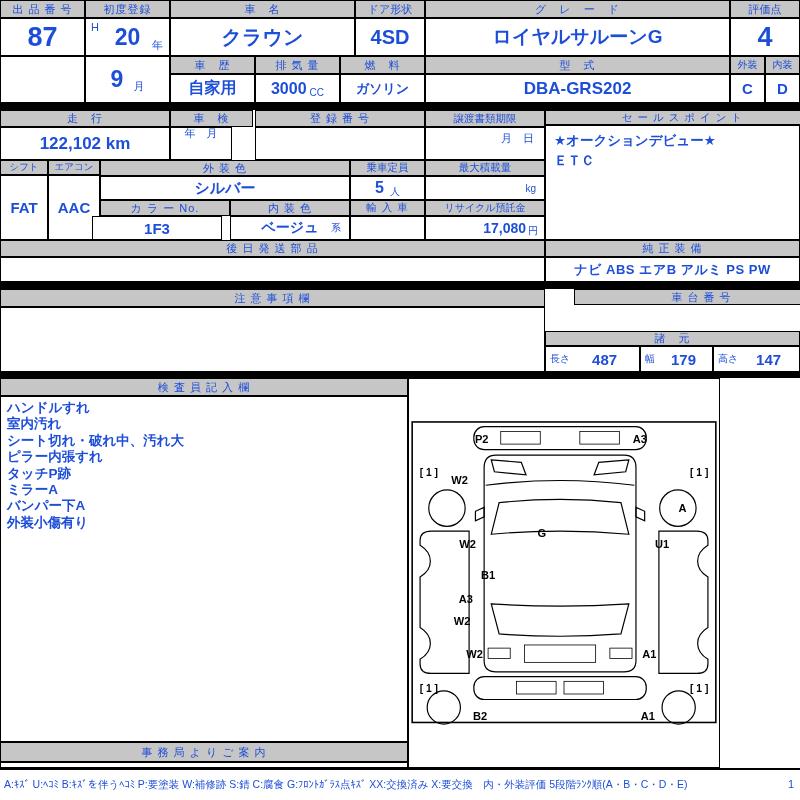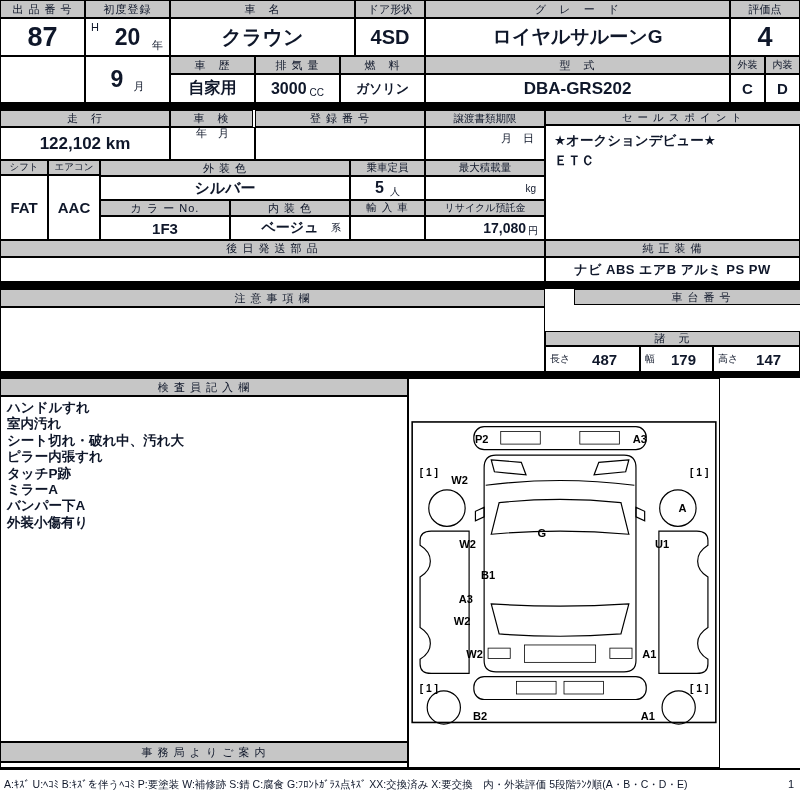--- a/index.html
+++ b/index.html
@@ -1,16 +1,16 @@
 <!DOCTYPE html>
 <html><head>
 <meta charset="utf-8">
 <style>
   html,body { margin:0; padding:0; background:#fff; }
-  .page { position:relative; width:800px; height:800px; background:#fff; color:#0f172a;
+  .page { position:relative; width:800px; height:800px; background:#fff; color:#1d4ed8;
           font-family:"Liberation Sans","DejaVu Sans",sans-serif; overflow:hidden; }
   .cell { position:absolute; box-sizing:border-box; border:1px solid #000; background:#fff;
           display:flex; align-items:center; justify-content:center; overflow:hidden; white-space:nowrap; }
   .hdr  { background:#c6c6c6; font-size:11px; letter-spacing:1px; font-weight:normal; }
   .b    { font-weight:bold; }
   .bar  { position:absolute; background:#000; left:0; width:800px; }
   .unit { font-size:10px; font-weight:normal; }
   .tl   { position:absolute; left:5px; top:2px; font-size:11px; }
   .br   { position:absolute; right:6px; bottom:2px; font-size:11px; }
   .col  { flex-direction:column; align-items:flex-start; justify-content:flex-start; }
@@ -73,21 +73,21 @@
   <div class="cell hdr" style="left:765px;top:56px;width:35px;height:18px;font-size:10px;letter-spacing:0;">内装</div>
   <div class="cell b" style="left:730px;top:74px;width:35px;height:29px;font-size:15px;">C</div>
   <div class="cell b" style="left:765px;top:74px;width:35px;height:29px;font-size:15px;">D</div>
 
   <div class="bar" style="top:103px;height:7px;"></div>
 
   <div class="cell hdr" style="left:0;top:110px;width:170px;height:17px;">走　行</div>
   <div class="cell b" style="left:0;top:127px;width:170px;height:33px;font-size:17px;">122,102 km</div>
 
   <div class="cell hdr" style="left:170px;top:110px;width:83px;height:17px;">車　検</div>
-  <div class="cell" style="left:170px;top:127px;width:85px;height:33px;font-size:11px;padding-bottom:20px;">年　月</div>
+  <div class="cell" style="left:170px;top:127px;width:62px;height:33px;font-size:11px;padding-bottom:20px;">年　月</div>
 
   <div class="cell hdr" style="left:255px;top:110px;width:170px;height:17px;">登 録 番 号</div>
   <div class="cell" style="left:255px;top:127px;width:170px;height:33px;"></div>
 
   <div class="cell hdr" style="left:425px;top:110px;width:120px;height:17px;font-size:10.5px;letter-spacing:0;">譲渡書類期限</div>
   <div class="cell" style="left:425px;top:127px;width:120px;height:33px;font-size:11px;justify-content:flex-end;padding:0 10px 10px 0;">月　日</div>
 
   <div class="cell hdr" style="left:545px;top:110px;width:275px;height:15px;font-size:10.5px;">セ ー ル ス ポ イ ン ト</div>
   <div class="cell col" style="left:545px;top:125px;width:255px;height:115px;padding:5px 8px;">
     <div class="sales-line">★オークションデビュー★</div>
@@ -105,21 +105,21 @@
   <div class="cell hdr" style="left:350px;top:160px;width:75px;height:16px;font-size:10.5px;letter-spacing:0;">乗車定員</div>
   <div class="cell" style="left:350px;top:176px;width:75px;height:24px;">
     <span class="b" style="font-size:16px;">5</span>
     <span class="unit" style="margin:7px 0 0 6px;">人</span>
   </div>
 
   <div class="cell hdr" style="left:425px;top:160px;width:120px;height:16px;font-size:10.5px;letter-spacing:0;">最大積載量</div>
   <div class="cell" style="left:425px;top:176px;width:120px;height:24px;font-size:10px;justify-content:flex-end;padding-right:8px;">kg</div>
 
   <div class="cell hdr" style="left:100px;top:200px;width:130px;height:16px;">カ ラ ー No.</div>
-  <div class="cell b" style="left:100px;top:216px;width:130px;height:24px;font-size:15px;">1F3</div>
+  <div class="cell b" style="left:92px;top:216px;width:130px;height:24px;font-size:15px;">1F3</div>
 
   <div class="cell hdr" style="left:230px;top:200px;width:120px;height:16px;">内 装 色</div>
   <div class="cell" style="left:230px;top:216px;width:120px;height:24px;">
     <span class="b" style="font-size:14px;">ベージュ</span>
     <span class="unit" style="position:absolute;right:8px;">系</span>
   </div>
 
   <div class="cell hdr" style="left:350px;top:200px;width:75px;height:16px;font-size:10.5px;">輸 入 車</div>
   <div class="cell" style="left:350px;top:216px;width:75px;height:24px;"></div>
 

